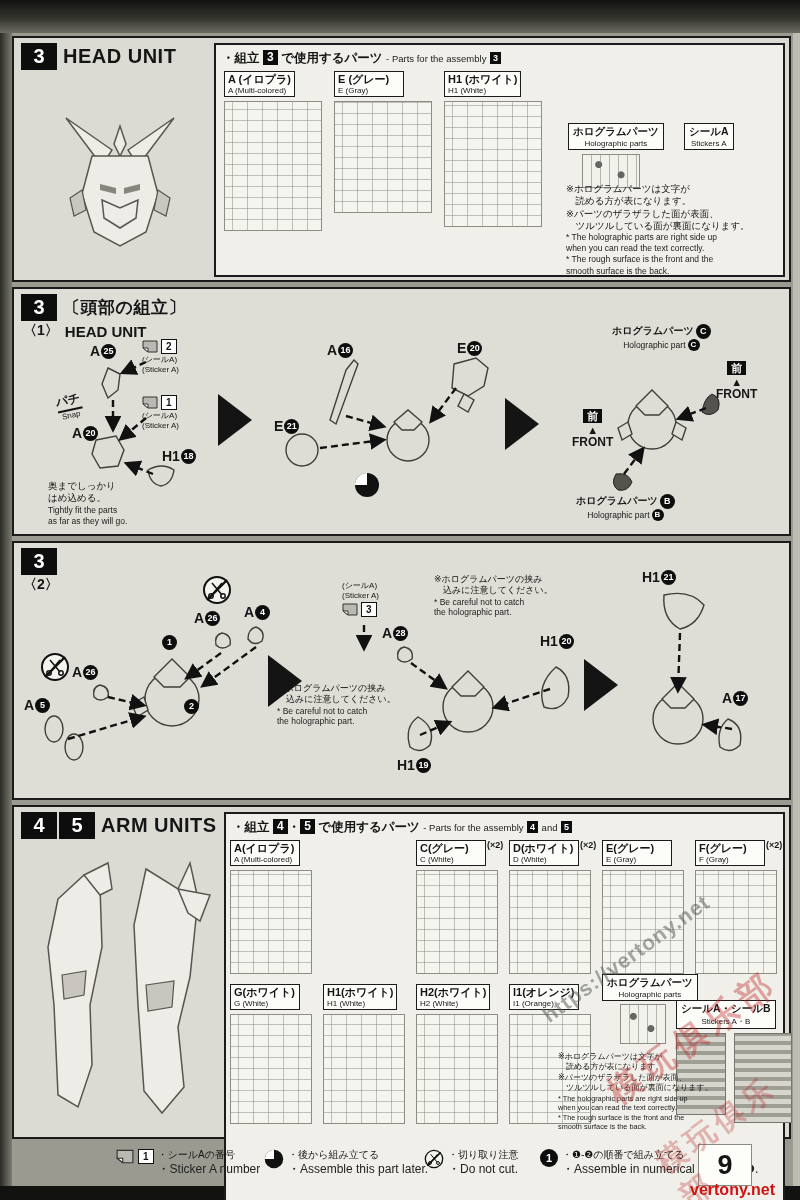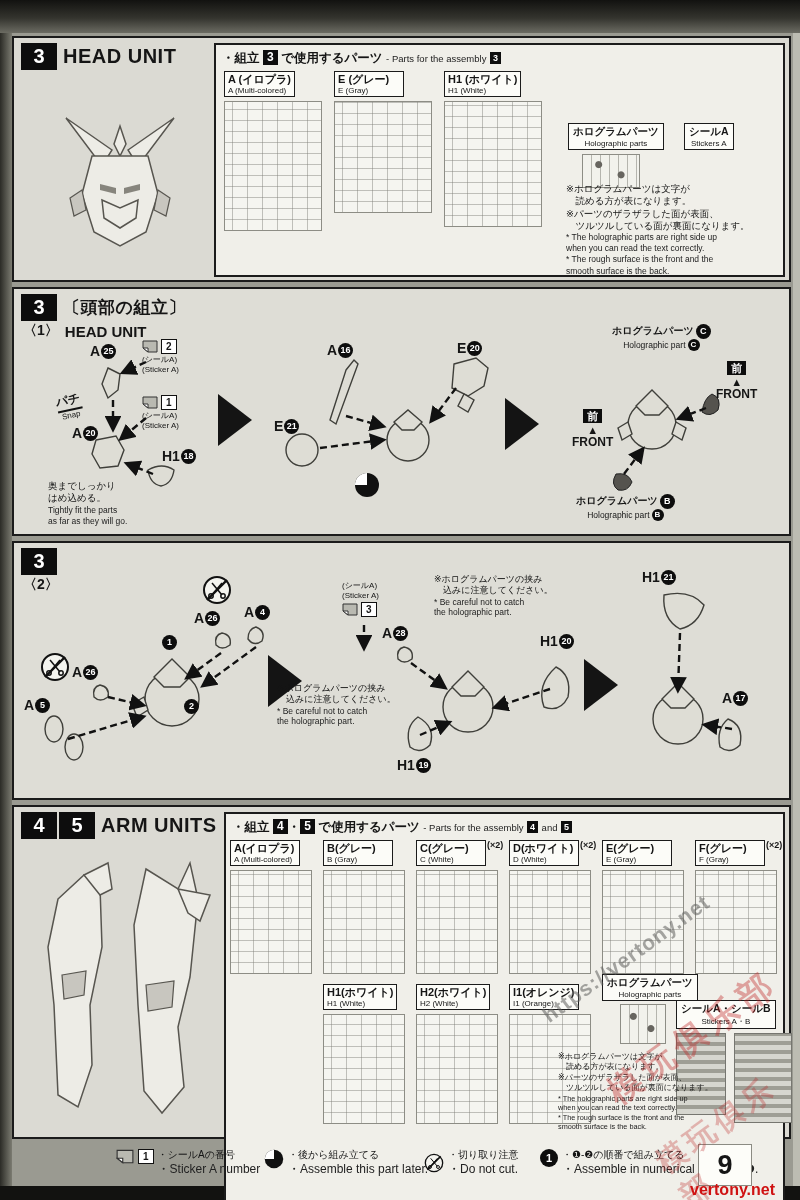--- a/index.html
+++ b/index.html
@@ -530,30 +530,20 @@
       <div class="part-col" style="left:4px;top:26px;">
         <div class="lblrow">
           <span class="part-label">
             <span class="jp">A(イロプラ)</span>
             <span class="en">A (Multi-colored)</span>
           </span>
           <span class="count"></span>
         </div>
         <div class="runner" style="width:80px;height:102px;"></div>
       </div>
-      <div class="part-col" style="left:97px;top:26px;">
-        <div class="lblrow">
-          <span class="part-label">
-            <span class="jp">B(グレー)</span>
-            <span class="en">B (Gray)</span>
-          </span>
-          <span class="count"></span>
-        </div>
-        <div class="runner" style="width:80px;height:102px;"></div>
-      </div>
       <div class="part-col" style="left:190px;top:26px;">
         <div class="lblrow">
           <span class="part-label">
             <span class="jp">C(グレー)</span>
             <span class="en">C (White)</span>
           </span>
           <span class="count">(×2)</span>
         </div>
         <div class="runner" style="width:80px;height:102px;"></div>
       </div>
@@ -581,20 +571,27 @@
         <div class="lblrow">
           <span class="part-label">
             <span class="jp">F(グレー)</span>
             <span class="en">F (Gray)</span>
           </span>
           <span class="count">(×2)</span>
         </div>
         <div class="runner" style="width:80px;height:102px;"></div>
       </div>
 
+      <div class="part-col" style="left:4px;top:170px;">
+        <span class="part-label">
+          <span class="jp">G(ホワイト)</span>
+          <span class="en">G (White)</span>
+        </span>
+        <div class="runner" style="width:80px;height:108px;"></div>
+      </div>
       <div class="part-col" style="left:97px;top:170px;">
         <span class="part-label">
           <span class="jp">H1(ホワイト)</span>
           <span class="en">H1 (White)</span>
         </span>
         <div class="runner" style="width:80px;height:108px;"></div>
       </div>
       <div class="part-col" style="left:190px;top:170px;">
         <span class="part-label">
           <span class="jp">H2(ホワイト)</span>
@@ -660,21 +657,21 @@
       <svg width="20" height="20" viewBox="0 0 26 26">
         <circle cx="13" cy="13" r="12" fill="#111"></circle>
         <path d="M13,1 A12,12 0 0 0 1,13 L13,13 Z" fill="#fff"></path>
       </svg>
       <div class="txt">
         <div class="jp">・後から組み立てる</div>
         <div class="en">・Assemble this part later.</div>
       </div>
     </div>
 
-    <div class="legend-item" style="left:412px;align-items:center;">
+    <div class="legend-item" style="left:412px;">
       <svg width="20" height="20" viewBox="0 0 30 30">
         <circle cx="15" cy="15" r="13" fill="#f4f4ef" stroke="#111" stroke-width="2"></circle>
         <g stroke="#111" stroke-width="1.5" fill="none">
           <line x1="10" y1="8" x2="20" y2="20"></line>
             <line x1="20" y1="8" x2="10" y2="20"></line>
           <circle cx="9" cy="21" r="2.2"></circle>
             <circle cx="21" cy="21" r="2.2"></circle>
         </g>
         <line x1="5" y1="25" x2="25" y2="5" stroke="#111" stroke-width="2.4"></line>
       </svg>

